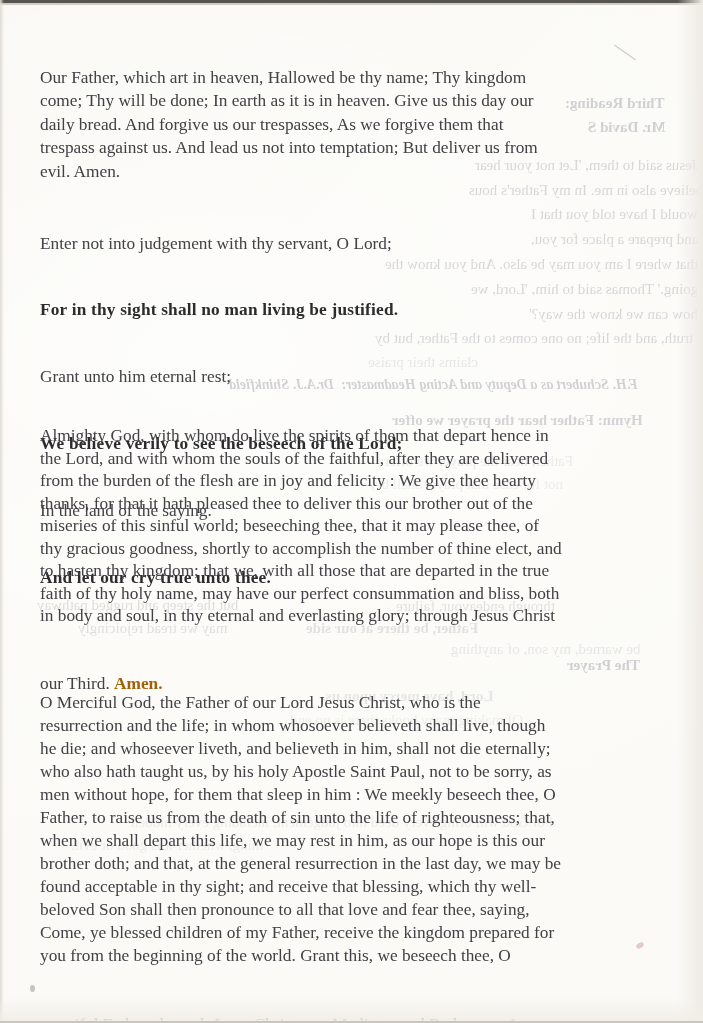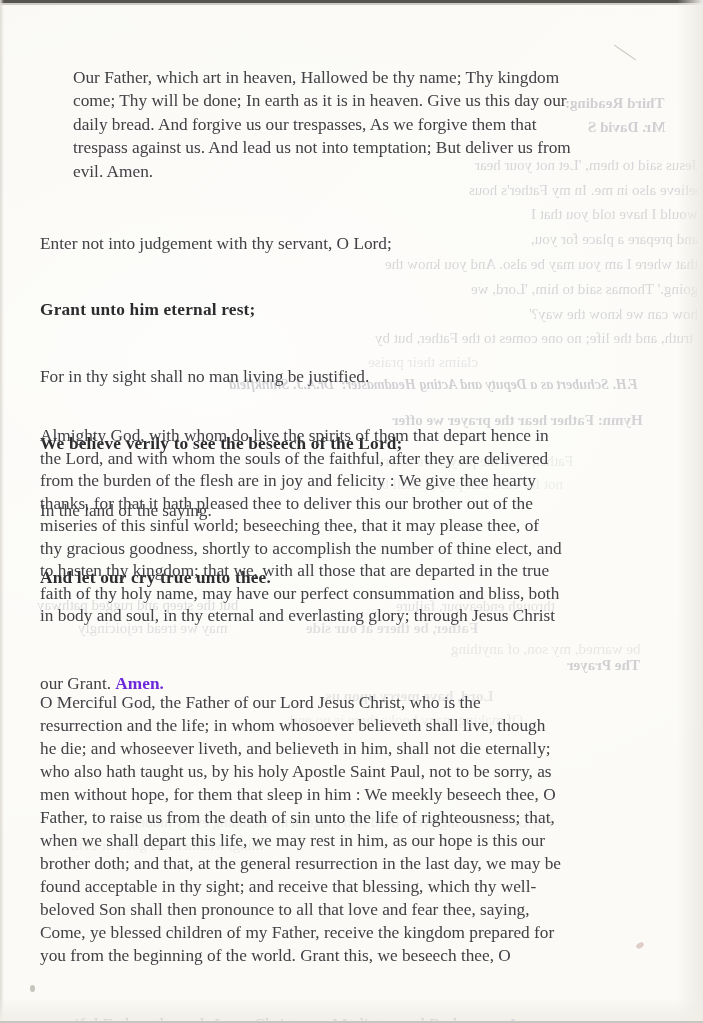--- a/index.html
+++ b/index.html
@@ -26,26 +26,26 @@
   
   .ghost{
     position:absolute;transform:scaleX(-1);
     color:#6e6e7e;font-size:15px;line-height:17px;white-space:pre;
     pointer-events:none;
   }
 
   
   .block{position:absolute;left:40px;color:#414146;white-space:pre;}
   .p-lines{font-size:17.3px;}
-  #lords-prayer{top:66px;line-height:23.4px;margin-left:33px;}
+  #lords-prayer{top:66px;line-height:23.4px;}
   #versicles{top:188px;line-height:22.3px;font-size:17.3px;}
   #versicles > div:nth-child(even){font-weight:700;color:#2c2c2f;letter-spacing:.2px;}
   #prayer-almighty{top:380px;line-height:22.5px;}
   #prayer-merciful{top:645px;line-height:23px;}
-  .amen{font-weight:700;color:#6d28d9;}
+  .amen{font-weight:700;color:#a16207;}
 </style>
 </head>
 <body>
 
 <div>
   <div class="paper-tone"></div>
 
   <div id="bleedthrough-layer">
       <div class="ghost" style="top: 95px; right: 38px; opacity: 0.3; font-weight: 700;">Third Reading:</div>
       <div class="ghost" style="top: 119px; right: 38px; opacity: 0.3; font-weight: 700;">Mr. David S</div>
@@ -75,38 +75,38 @@
     </div>
 
   <div class="block p-lines" id="lords-prayer">Our Father, which art in heaven, Hallowed be thy name; Thy kingdom
 come; Thy will be done; In earth as it is in heaven. Give us this day our
 daily bread. And forgive us our trespasses, As we forgive them that
 trespass against us. And lead us not into temptation; But deliver us from
 evil. Amen.</div>
 
   <div class="block" id="versicles">
     <div>Enter not into judgement with thy servant, O Lord;</div>
+    <div>For in thy sight shall no man living be justified.</div>
     <div>Grant unto him eternal rest;</div>
-    <div>For in thy sight shall no man living be justified.</div>
     <div>We believe verily to see the beseech of the Lord;</div>
     <div>In the land of the saying.</div>
     <div>And let our cry true unto thee.</div>
   </div>
 
   <div class="block p-lines" id="prayer-almighty">
     <div>Almighty God, with whom do live the spirits of them that depart hence in
 the Lord, and with whom the souls of the faithful, after they are delivered
 from the burden of the flesh are in joy and felicity : We give thee hearty
 thanks, for that it hath pleased thee to deliver this our brother out of the
 miseries of this sinful world; beseeching thee, that it may please thee, of
 thy gracious goodness, shortly to accomplish the number of thine elect, and
 to hasten thy kingdom; that we, with all those that are departed in the true
 faith of thy holy name, may have our perfect consummation and bliss, both
 in body and soul, in thy eternal and everlasting glory; through Jesus Christ</div>
-    <div><span>our Grant. </span><span class="amen">Amen.</span></div>
+    <div><span>our Third. </span><span class="amen">Amen.</span></div>
   </div>
 
   <div class="block p-lines" id="prayer-merciful">
     <div>O Merciful God, the Father of our Lord Jesus Christ, who is the
 resurrection and the life; in whom whosoever believeth shall live, though
 he die; and whoseever liveth, and believeth in him, shall not die eternally;
 who also hath taught us, by his holy Apostle Saint Paul, not to be sorry, as
 men without hope, for them that sleep in him : We meekly beseech thee, O
 Father, to raise us from the death of sin unto the life of righteousness; that,
 when we shall depart this life, we may rest in him, as our hope is this our

